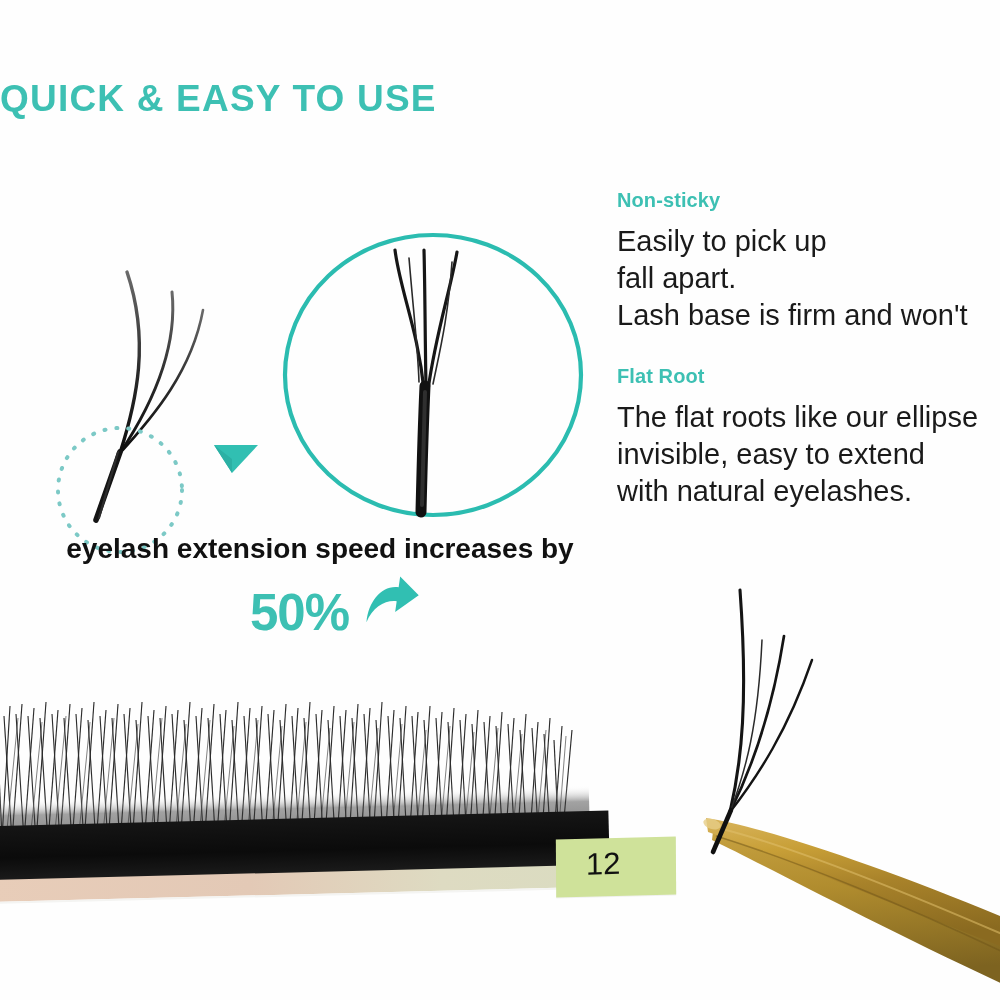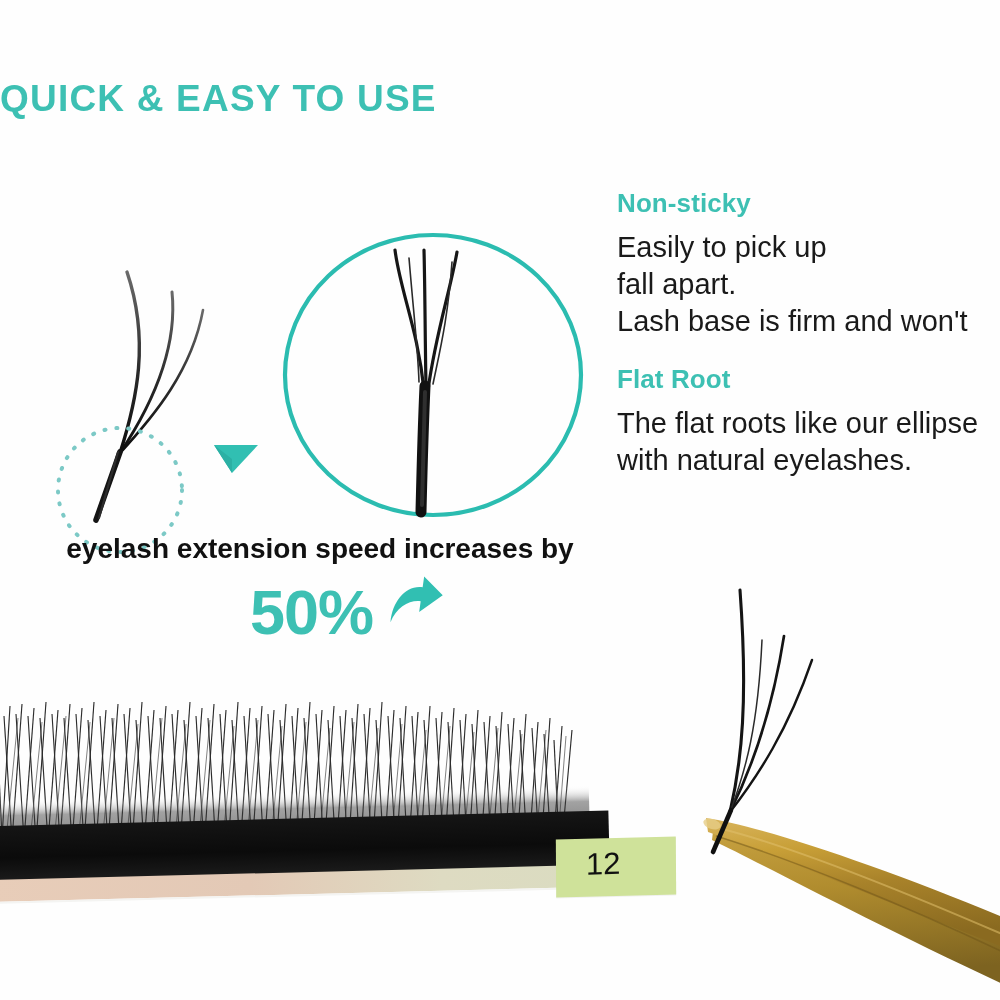--- a/index.html
+++ b/index.html
@@ -34,21 +34,21 @@
   .feature {
     position: absolute;
     left: 617px;
     width: 375px;
   }
   .feature-1 { top: 190px; }
   .feature-2 { top: 366px; }
 
   .feature-head {
     font-family: "Liberation Sans", sans-serif;
-    font-size: 26px;
+    font-size: 20px;
     font-weight: bold;
     color: #3dc0b3;
     letter-spacing: 0.1px;
     margin: 0 0 12px 0;
     line-height: 1.05;
   }
   .feature-body {
     font-family: "Liberation Sans", sans-serif;
     font-size: 29px;
     font-weight: 400;
@@ -75,21 +75,21 @@
     top: 572px;
     left: 250px;
     width: 320px;
     height: 80px;
     display: flex;
     align-items: center;
     justify-content: flex-start;
   }
   .pct {
     font-family: "Liberation Sans", sans-serif;
-    font-size: 63px;
+    font-size: 51px;
     font-weight: bold;
     color: #3dc0b3;
     line-height: 1;
     letter-spacing: -1px;
   }
   .pct-arrow {
     margin-left: 14px;
     margin-top: -12px;
   }
 
@@ -363,20 +363,21 @@
       <div>Easily to pick up</div>
       <div>fall apart.</div>
       <div>Lash base is firm and won't</div>
     </div>
   </div>
 
   <div class="feature feature-2">
     <div class="feature-head">Flat Root</div>
     <div class="feature-body">
       <div>The flat roots like our ellipse</div>
+      <div>invisible, easy to extend</div>
       <div>with natural eyelashes.</div>
     </div>
   </div>
 
   <div class="tagline">eyelash extension speed increases by</div>
 
   <div class="pct-wrap">
     <div class="pct">50%</div>
     <svg class="pct-arrow" width="64" height="64" viewBox="0 0 64 64">
       <path d="M6,52 C10,36 22,27 33,27 L33,38 L54,18 L33,2 L33,13 C16,13 5,31 6,52 Z" fill="#31bfb2" transform="rotate(8 32 32)"></path>

